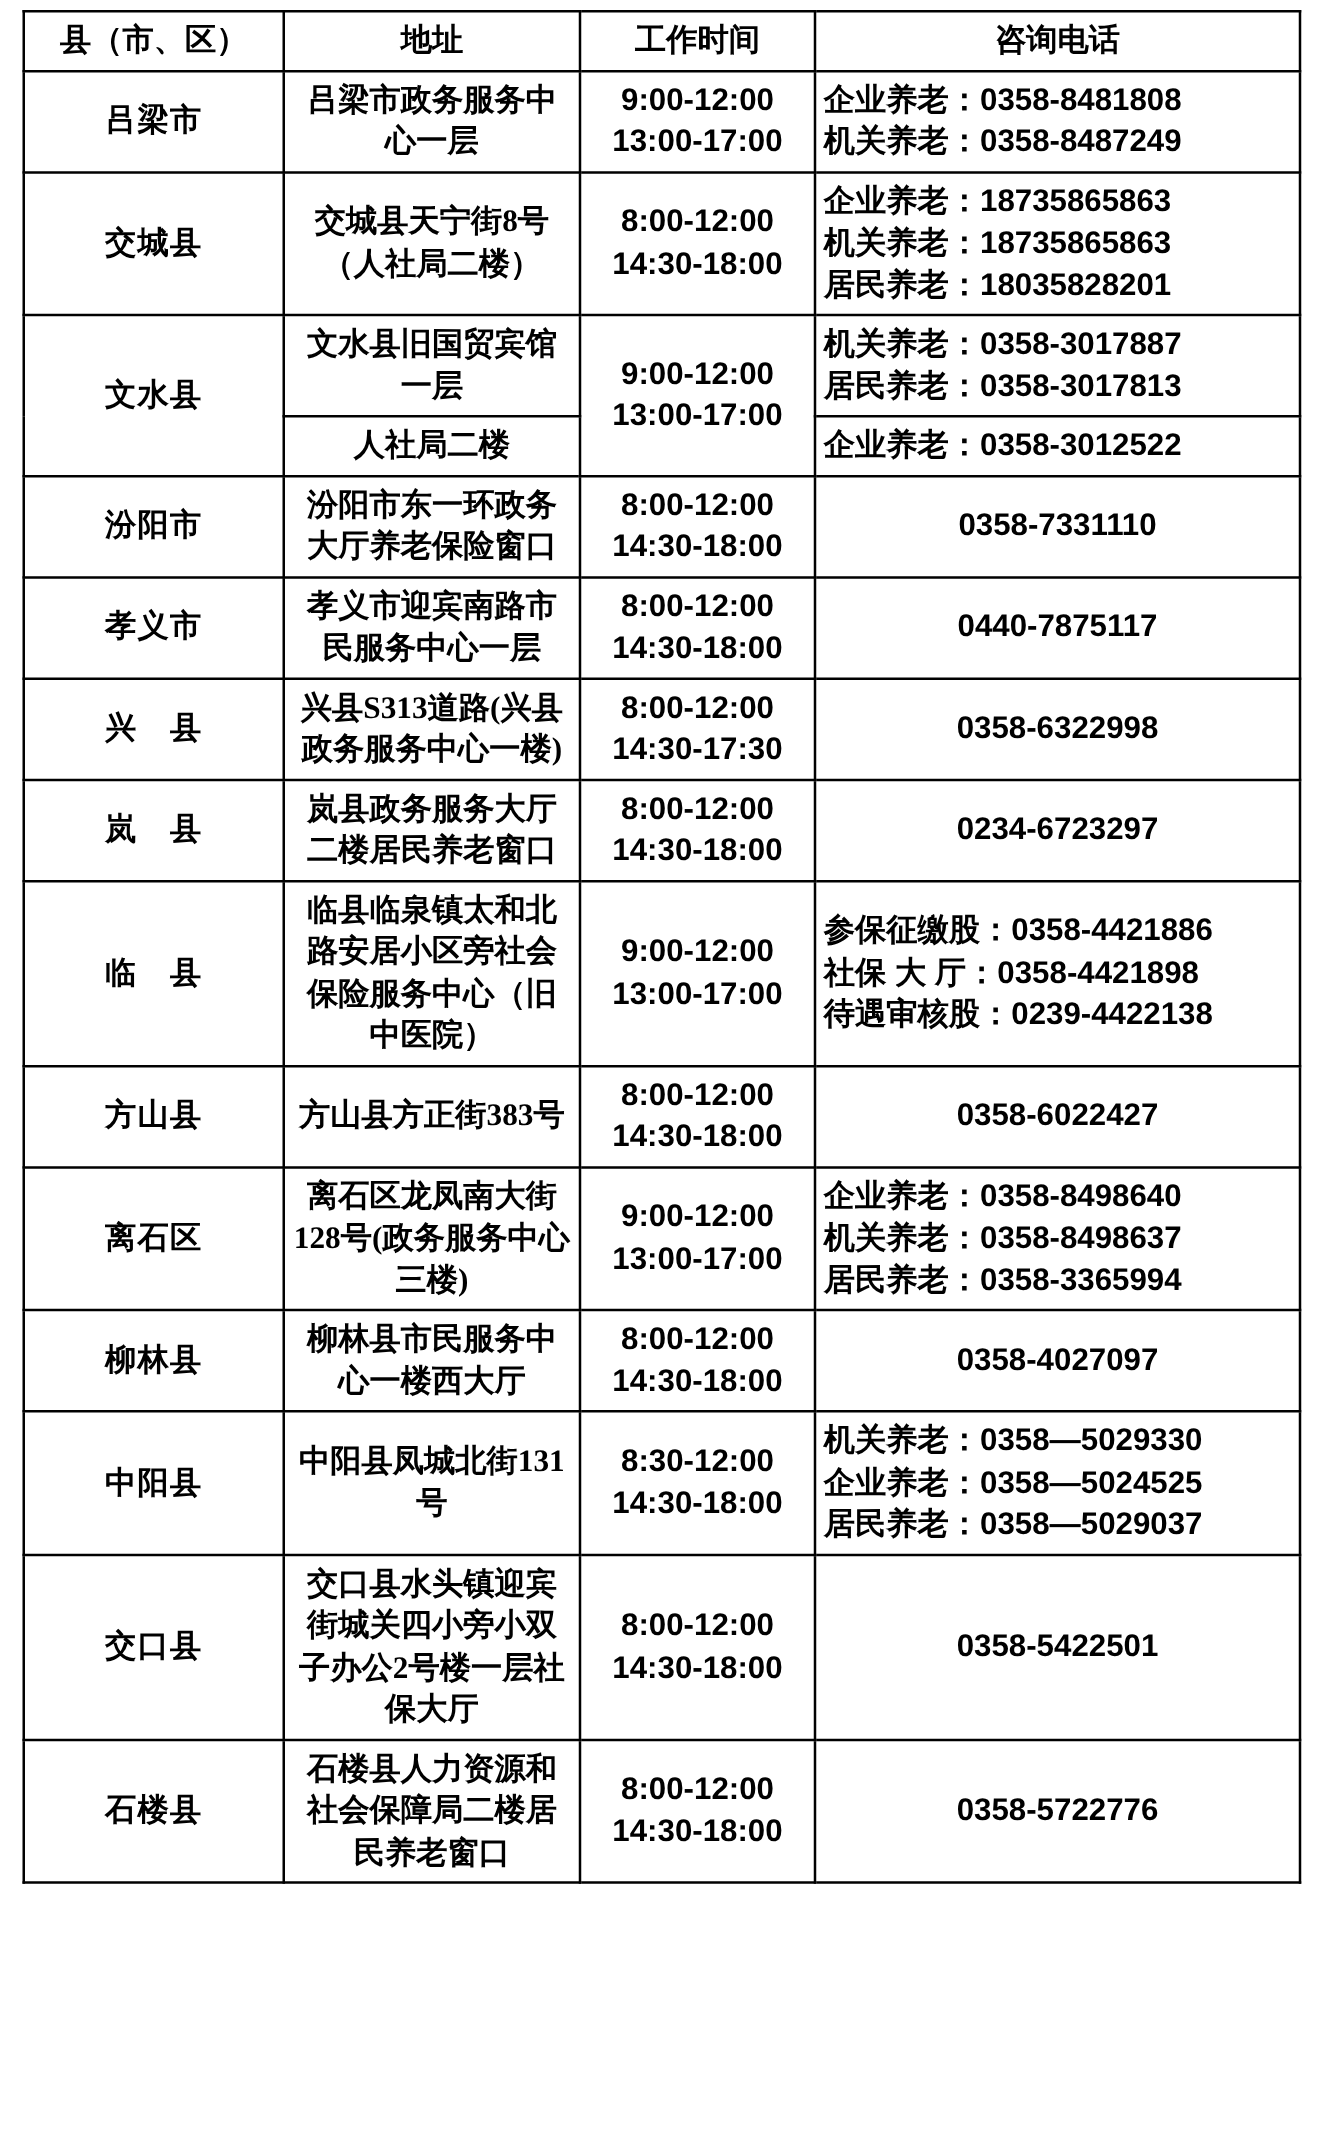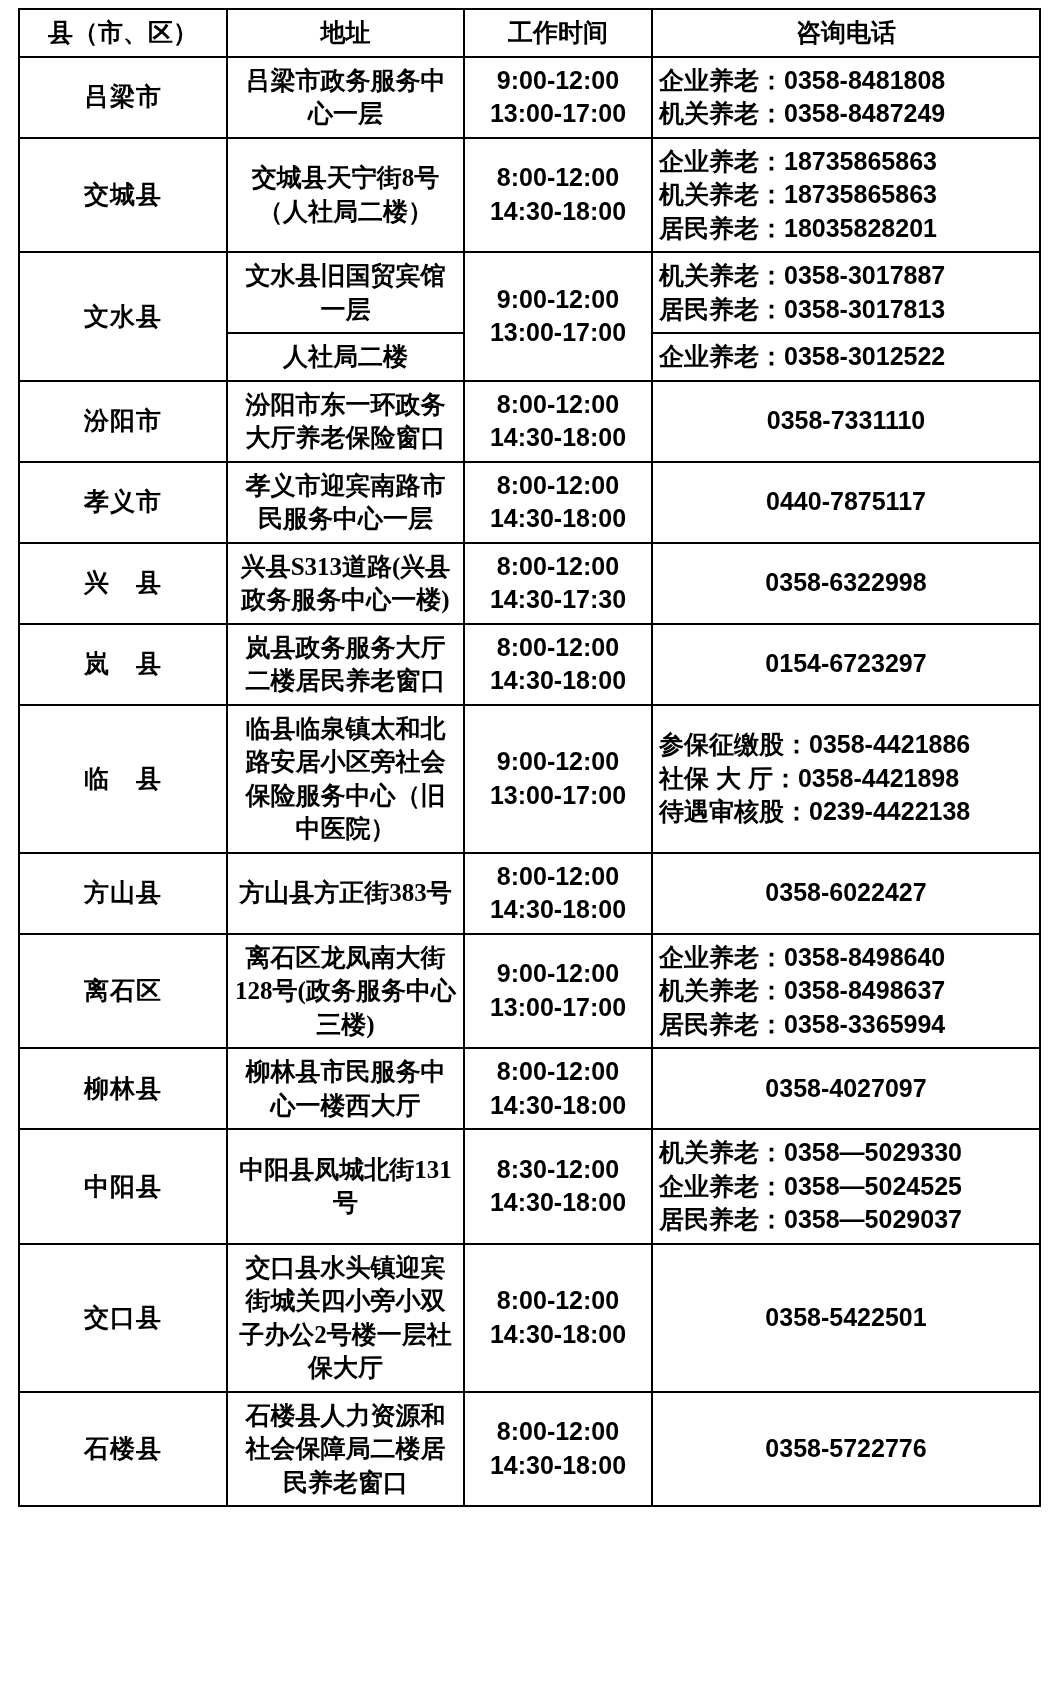--- a/index.html
+++ b/index.html
@@ -138,21 +138,21 @@
           <td class="addr">兴县S313道路(兴县政务服务中心一楼)</td>
           <td class="hours">8:00-12:00
 14:30-17:30</td>
           <td class="phone single">0358-6322998</td>
         </tr>
         <tr>
           <td class="county">岚　县</td>
           <td class="addr">岚县政务服务大厅二楼居民养老窗口</td>
           <td class="hours">8:00-12:00
 14:30-18:00</td>
-          <td class="phone single">0154-6723297</td>
+          <td class="phone single">0234-6723297</td>
         </tr>
         <tr>
           <td class="county">临　县</td>
           <td class="addr">临县临泉镇太和北路安居小区旁社会保险服务中心（旧中医院）</td>
           <td class="hours">9:00-12:00
 13:00-17:00</td>
           <td class="phone multi">参保征缴股：0358-4421886
 社保 大 厅：0358-4421898
 待遇审核股：0239-4422138</td>
         </tr>

